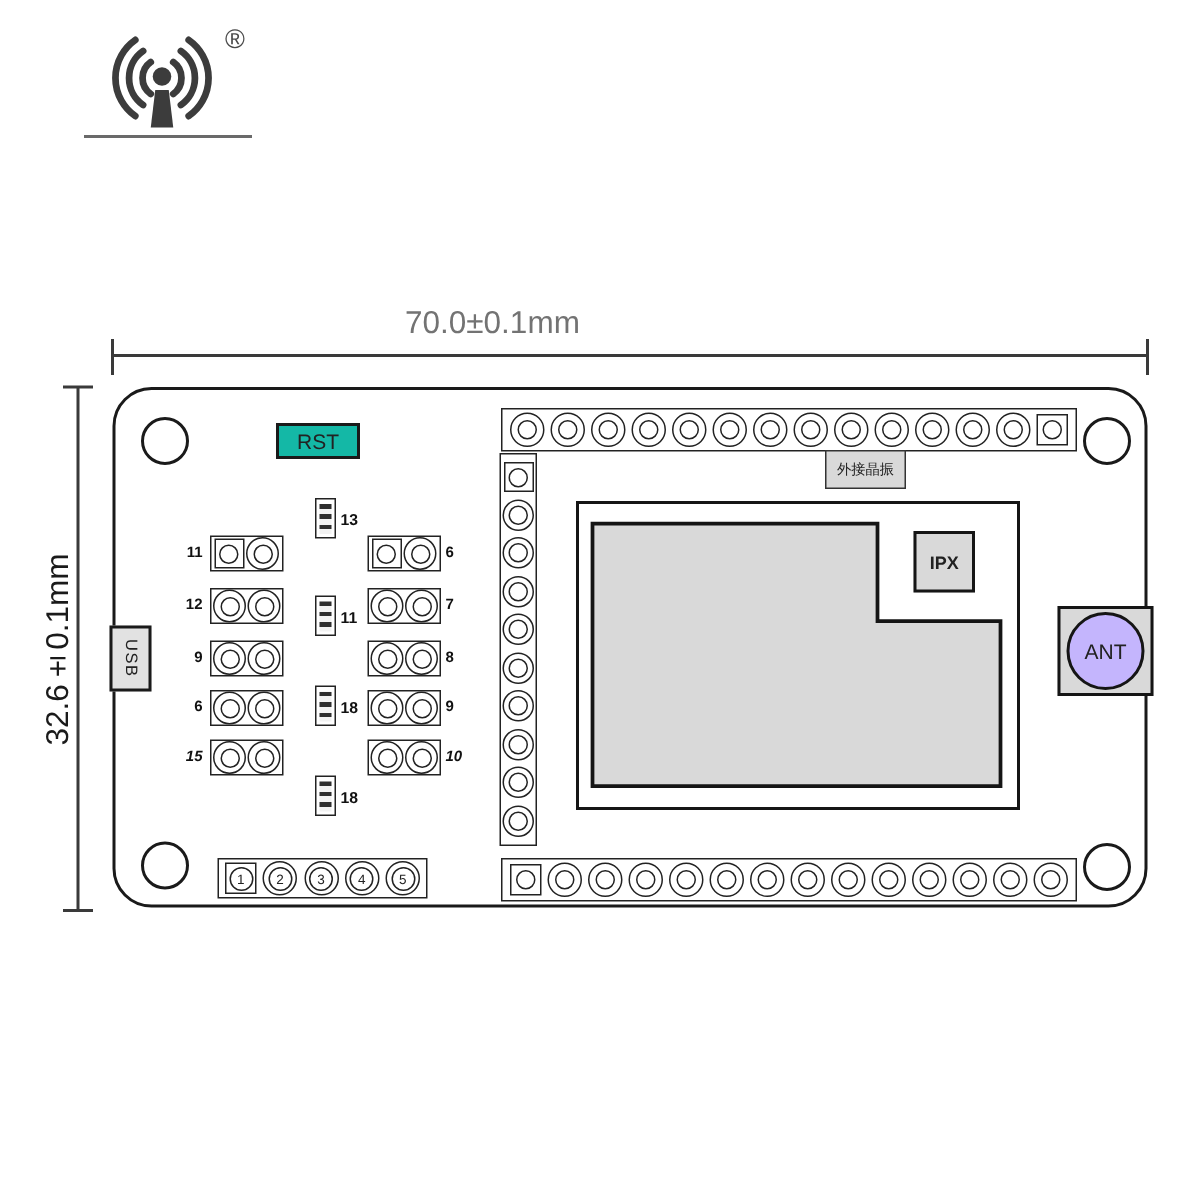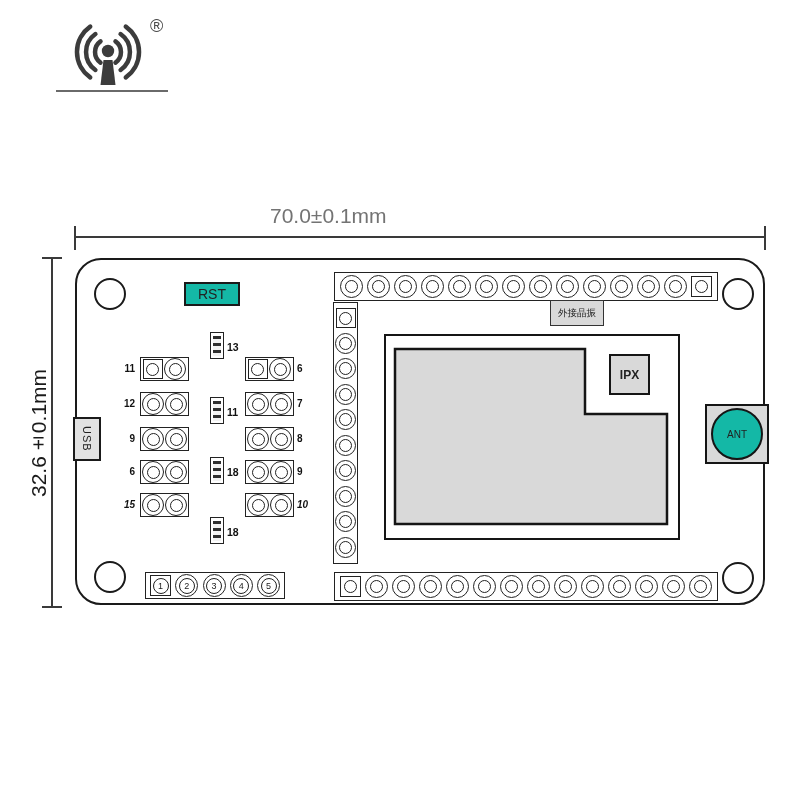--- a/index.html
+++ b/index.html
@@ -67,21 +67,21 @@
   .cl1{top:81px;} .cl2{top:146px;} .cl3{top:206px;} .cl4{top:266px;}
 
   
   #module-outline{left:307px;top:74px;width:296px;height:206px;border:2.5px solid #151515;background:#fff;}
   #module-shield{left:316px;top:87px;width:278px;height:181px;}
   #ipx-conn{left:532px;top:94px;width:41px;height:41px;border:2px solid #151515;background:#d9d9d9;display:flex;align-items:center;justify-content:center;font-size:12px;font-weight:700;color:#222;}
   #xtal-label{left:473px;top:40px;width:54px;height:26px;border:1.5px solid #333;background:#d9d9d9;display:flex;align-items:center;justify-content:center;font-size:9.5px;color:#222;}
 
   
   #ant-conn{left:628px;top:144px;width:64px;height:60px;border:2.5px solid #151515;background:#d9d9d9;display:flex;align-items:center;justify-content:center;z-index:6;}
-  #ant-circle{width:48px;height:48px;border:2.5px solid #151515;border-radius:50%;background:#14b8a6;display:flex;align-items:center;justify-content:center;font-size:10px;color:#222;}
+  #ant-circle{width:48px;height:48px;border:2.5px solid #151515;border-radius:50%;background:#c4b5fd;display:flex;align-items:center;justify-content:center;font-size:14px;color:#222;}
 
   
   #bottom-connector{left:68px;top:312px;width:140px;height:27px;border:1.5px solid #222;background:#fff;display:flex;align-items:center;justify-content:space-between;padding:0 4px;}
   #bottom-connector .pin-round{width:21px;height:21px;}
   #bottom-connector .pin-square{width:19px;height:19px;}
   #bottom-connector .pin i{width:14px;height:14px;font-size:9px;color:#222;}
 </style>
 </head>
 <body>
 

